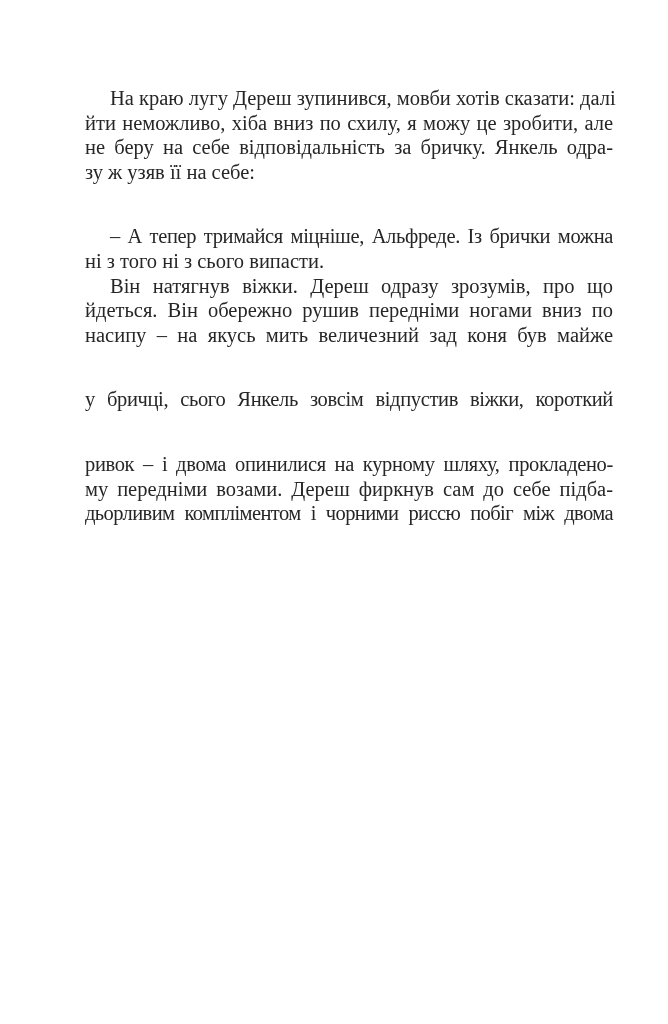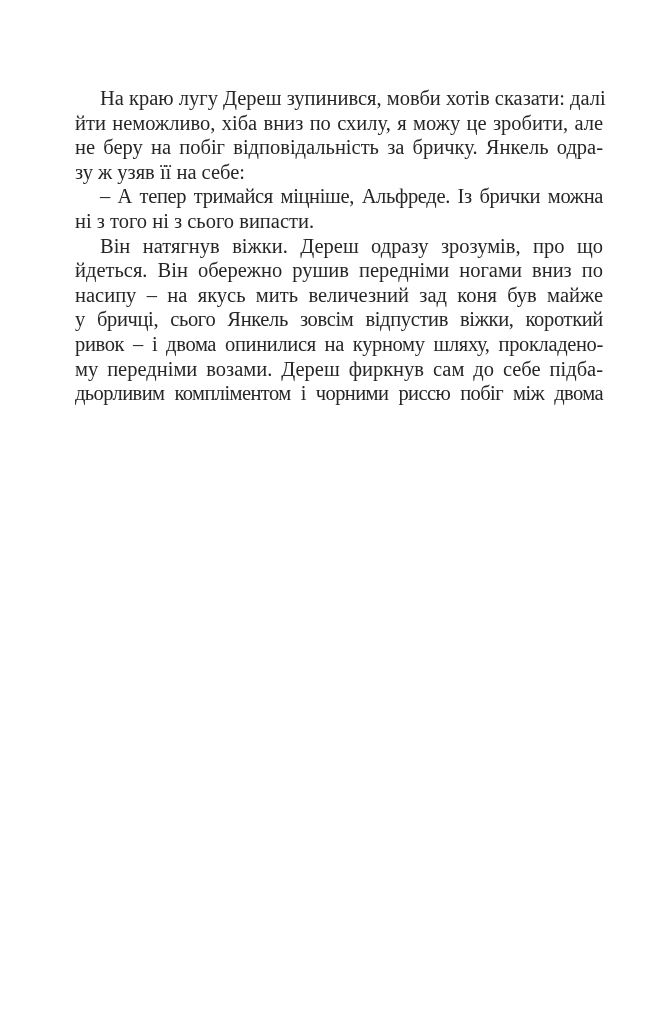--- a/index.html
+++ b/index.html
@@ -8,21 +8,21 @@
     background: #ffffff;
   }
   body {
     width: 668px;
     height: 1024px;
     position: relative;
     overflow: hidden;
   }
   .page {
     position: absolute;
-    left: 75px;
+    left: 85px;
     top: 86px;
     width: 528px;
     font-family: "Liberation Serif", "DejaVu Serif", serif;
     font-size: 20.5px;
     line-height: 24.6px;
     color: #262626;
   }
   .line {
     display: block;
     height: 24.6px;
@@ -33,33 +33,34 @@
   }
   .line.indent {
     padding-left: 25px;
   }
   .line.last {
     text-align: left;
     text-align-last: left;
   }
   .line.tight {
     letter-spacing: -0.35px;
+    margin-top: 40px;
   }
   .line.tight2 {
     letter-spacing: -0.6px;
   }
 </style>
 </head>
 <body>
 
 <div class="page">
   <div>
     <span class="line indent">На краю лугу Дереш зупинився, мовби хотів сказати: далі</span>
     <span class="line">йти неможливо, хіба вниз по схилу, я можу це зробити, але</span>
-    <span class="line">не беру на побіг відповідальність за бричку. Янкель одра-</span>
+    <span class="line">не беру на себе відповідальність за бричку. Янкель одра-</span>
     <span class="line last">зу ж узяв її на себе:</span>
   </div>
   <div>
     <span class="line indent tight">– А тепер тримайся міцніше, Альфреде. Із брички можна</span>
     <span class="line last">ні з того ні з сього випасти.</span>
   </div>
   <div>
     <span class="line indent">Він натягнув віжки. Дереш одразу зрозумів, про що</span>
     <span class="line">йдеться. Він обережно рушив передніми ногами вниз по</span>
     <span class="line">насипу – на якусь мить величезний зад коня був майже</span>

